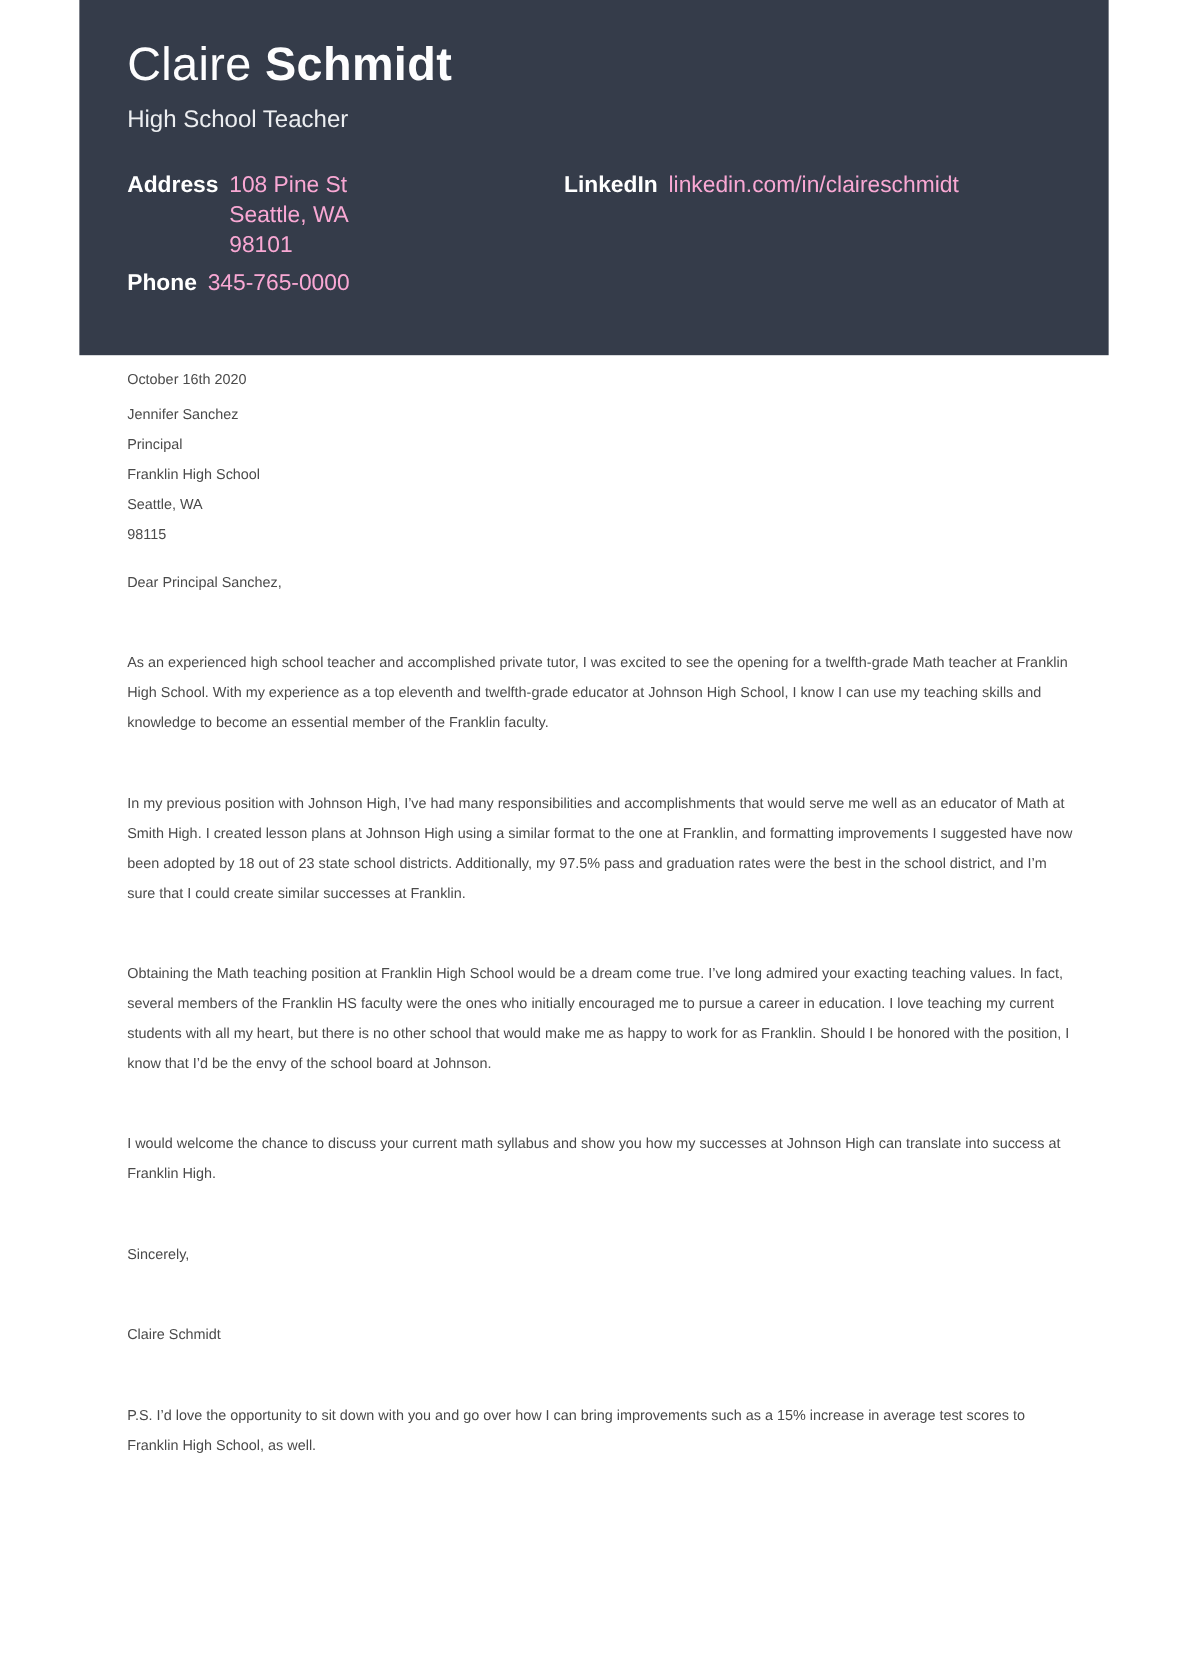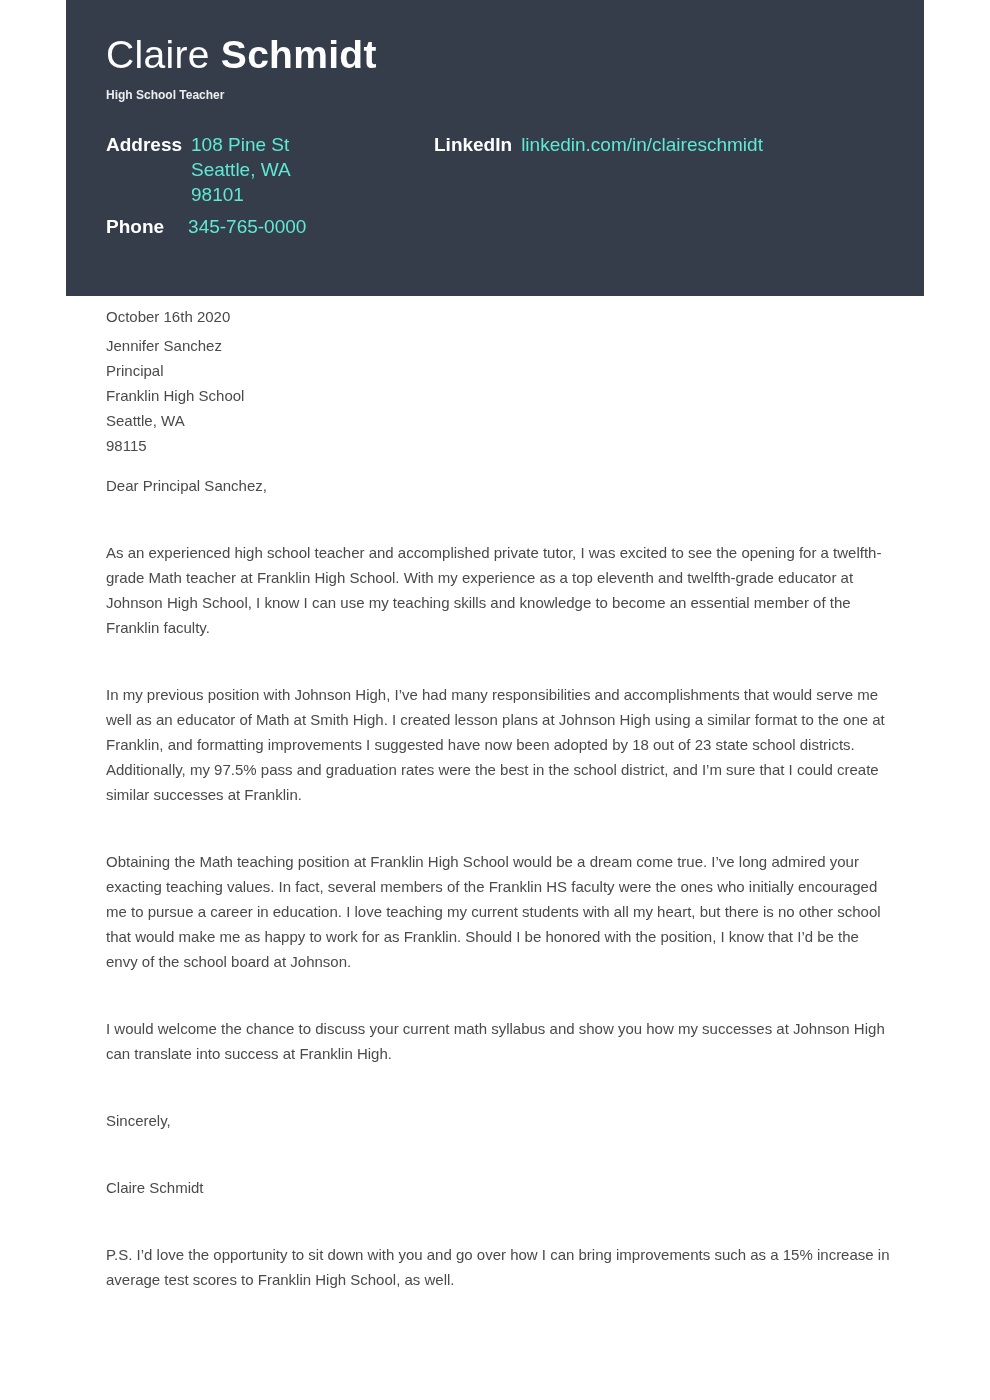--- a/index.html
+++ b/index.html
@@ -24,42 +24,42 @@
   .name {
     font-size: 39px;
     line-height: 1.15;
     font-weight: 400;
     letter-spacing: 0.3px;
     color: #fdfdfe;
   }
   .name strong { font-weight: 700; }
   .jobtitle {
     margin-top: 10px;
-    font-size: 12px;
+    font-size: 20px;
     line-height: 1.2;
-    font-weight: 700;
+    font-weight: 400;
     color: #eceef1;
   }
   .contact {
     display: flex;
     margin-top: 30px;
     font-size: 19px;
     line-height: 25px;
   }
   .contact-col-left { flex: 0 0 328px; width: 328px; }
-  .contact-col-right { flex: 1 1 auto; }
+  .contact-col-right { flex: 1 1 auto; margin-left: 36px; }
   .crow { display: flex; align-items: flex-start; }
-  .crow + .crow { margin-top: 7px; gap: 15px; }
+  .crow + .crow { margin-top: 7px; }
   .clabel { font-weight: 700; color: #ffffff; margin-right: 9px; white-space: nowrap; }
-  .cval { color: #5eead4; }
+  .cval { color: #f9a8d4; }
 
   
   .letter {
     padding: 8px 30px 0 40px;
-    font-size: 15px;
+    font-size: 12px;
     line-height: 25px;
     color: #4a4a4a;
   }
   .recipient { margin-top: 4px; }
   .greeting { margin-top: 15px; }
   .para { margin-top: 42px; }
 </style>
 </head>
 <body>
 

